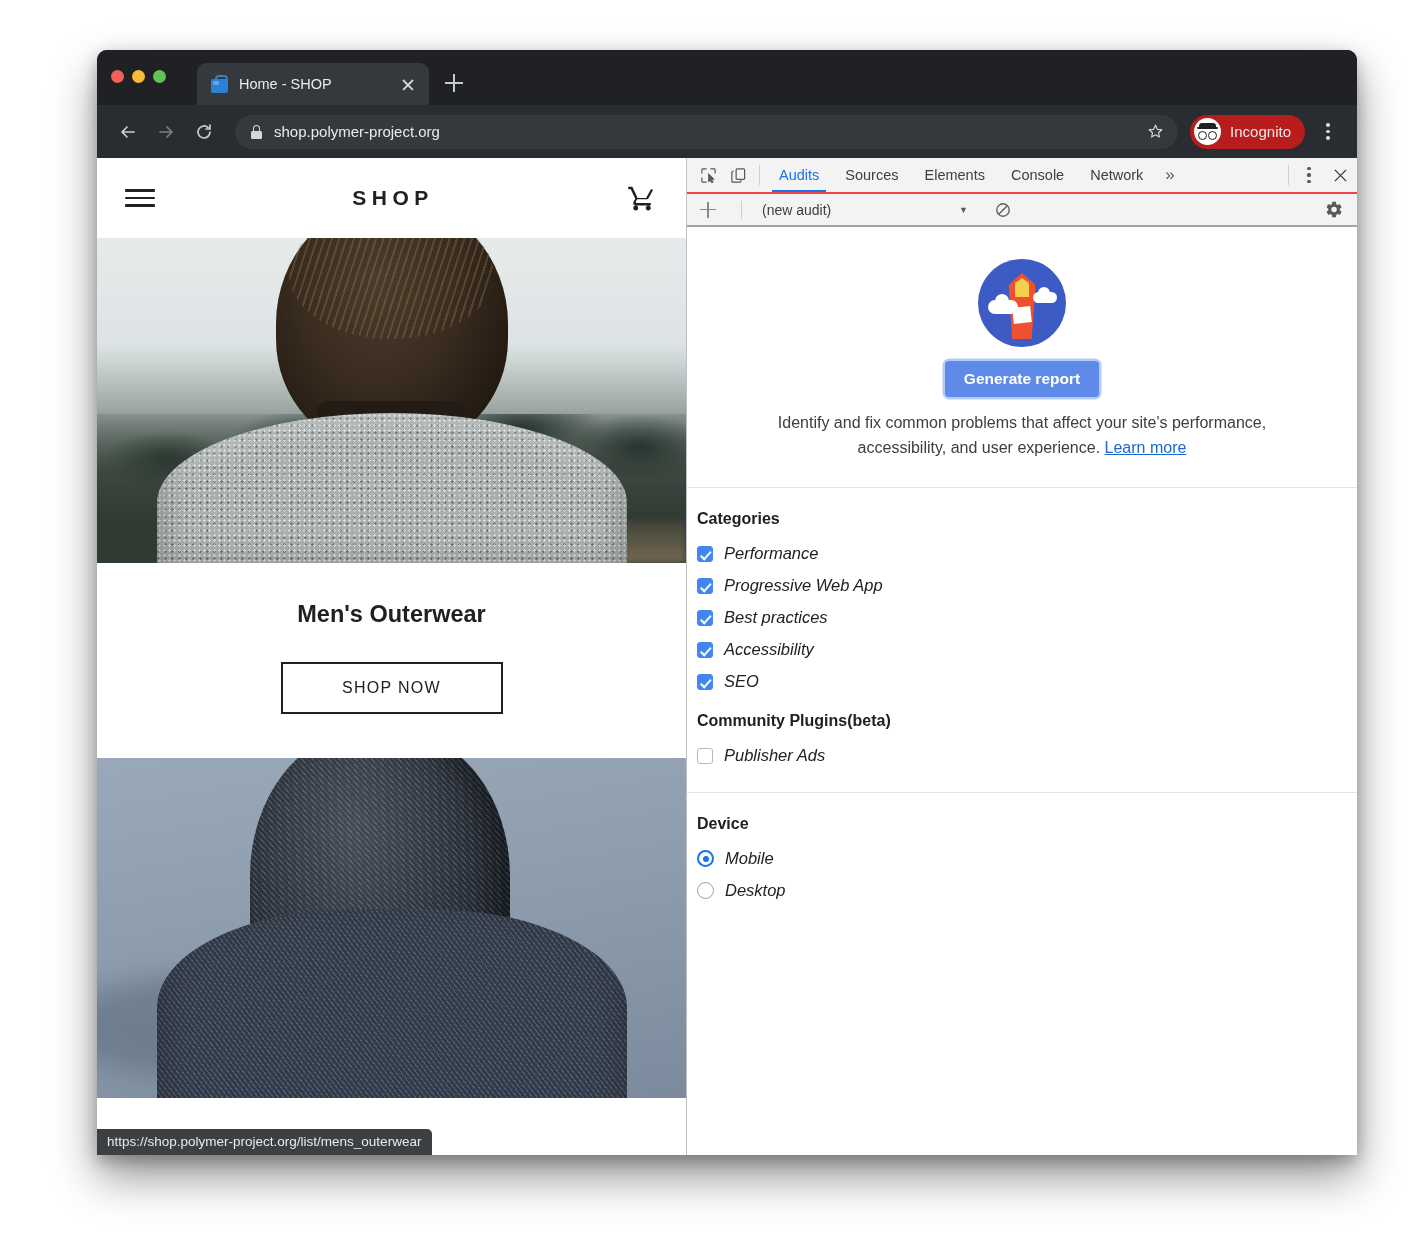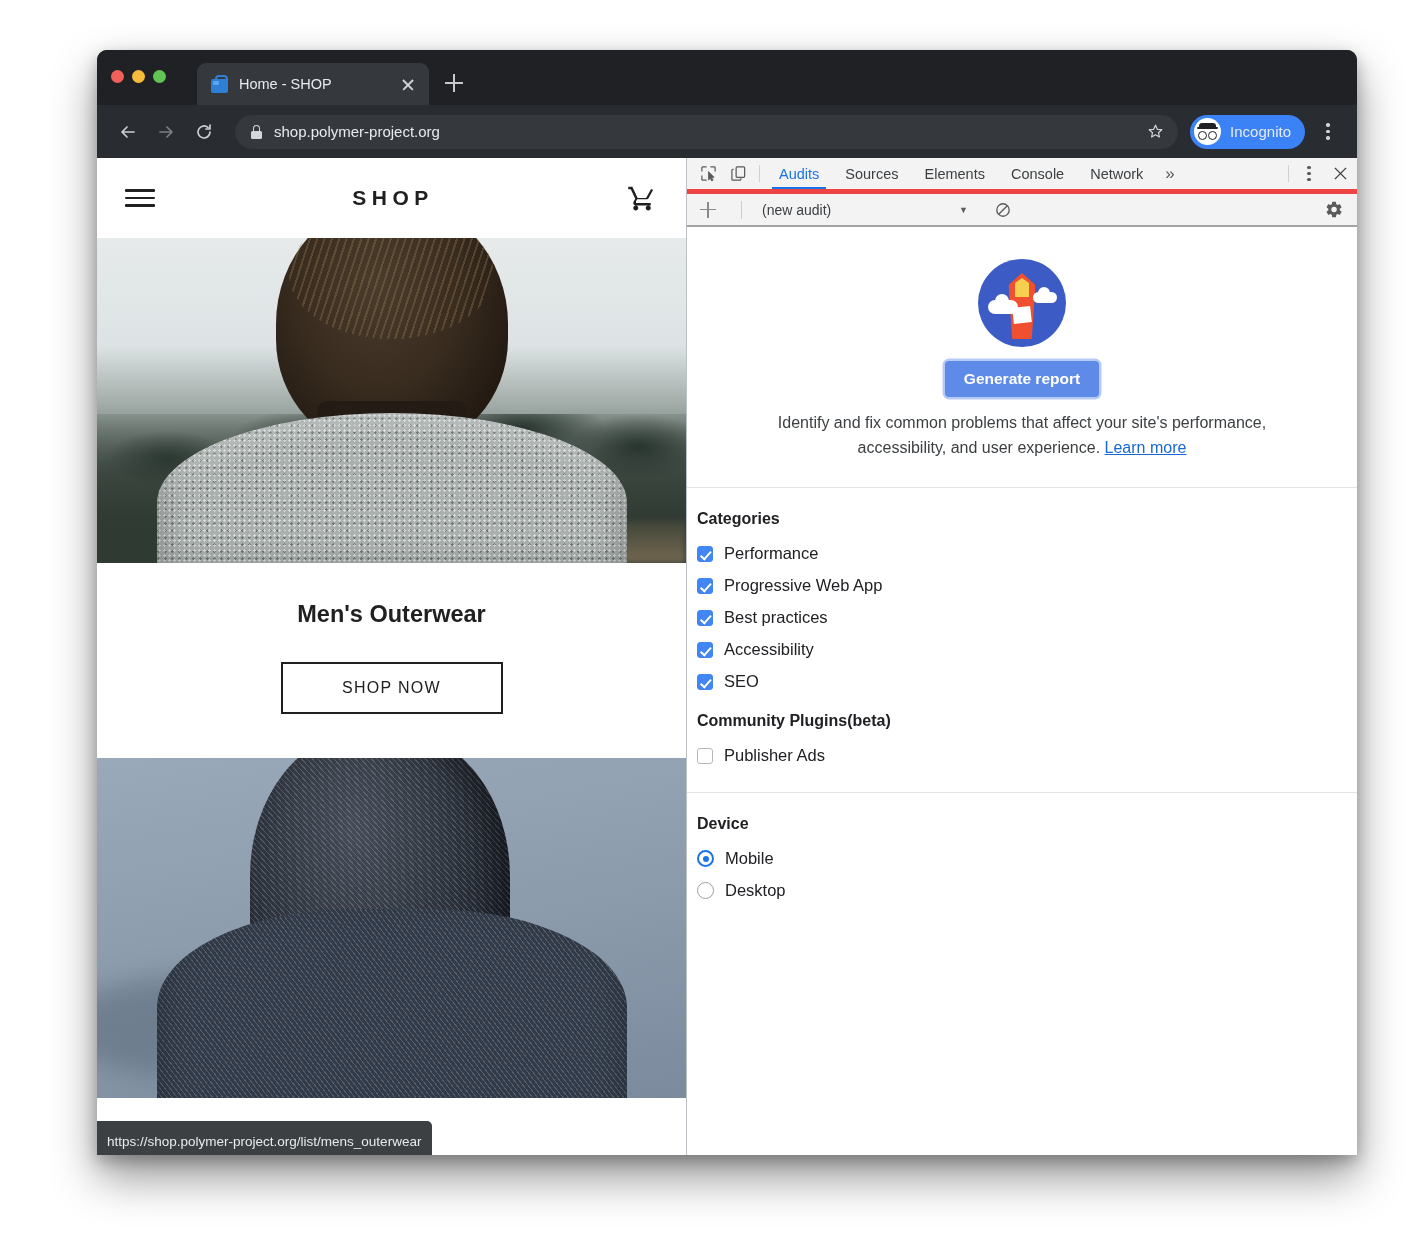--- a/index.html
+++ b/index.html
@@ -180,21 +180,21 @@
   }
   .omni-star {
     width: 30px; height: 30px;
     display: flex; align-items: center; justify-content: center;
     color: #d3d6da;
     font-size: 17px;
   }
   .incognito-pill {
     margin-left: 8px;
     height: 34px;
-    background: #3b82f6;
+    background: #b91c1c;
     border-radius: 17px;
     display: flex;
     align-items: center;
     padding: 0 14px 0 4px;
     gap: 9px;
   }
   .incog-avatar {
     width: 27px; height: 27px;
     border-radius: 50%;
     background: #ffffff;
@@ -445,41 +445,41 @@
     box-shadow: inset 0 -20px 34px rgba(0,0,0,0.28);
   }
 
   .status-url {
     position: absolute;
     left: -1px;
     bottom: 0;
     background: #3c4043;
     color: #e8eaed;
     font-size: 13.5px;
-    padding: 13px 11px 6px;
+    padding: 5px 11px 6px;
     border-radius: 0 5px 0 0;
     white-space: nowrap;
     max-width: 96%;
     overflow: hidden;
     text-overflow: ellipsis;
   }
 
   
   .devtools {
     flex: 1;
     background: #ffffff;
     display: flex;
     flex-direction: column;
     min-width: 0;
   }
   .dt-tabbar {
     height: 36px;
     display: flex;
     align-items: stretch;
-    border-bottom: 5px solid #ef4444;
+    border-bottom: 2px solid #ef4444;
     background: #f3f3f3;
     padding-left: 6px;
   }
   .dt-icon-btn {
     width: 30px;
     display: flex; align-items: center; justify-content: center;
     color: #5a5a5a;
   }
   .dt-sep {
     width: 1px;
@@ -674,20 +674,21 @@
     font-size: 16px;
     font-weight: bold;
     color: #202124;
     margin-bottom: 10px;
   }
   .opt-row {
     display: flex;
     align-items: center;
     gap: 11px;
     height: 32px;
+    font-style: italic;
   }
   .cbox {
     width: 16px; height: 16px;
     flex: 0 0 16px;
     border-radius: 3px;
     position: relative;
   }
   .cbox.checked {
     background: #4285f4;
     border: 1px solid #4285f4;

